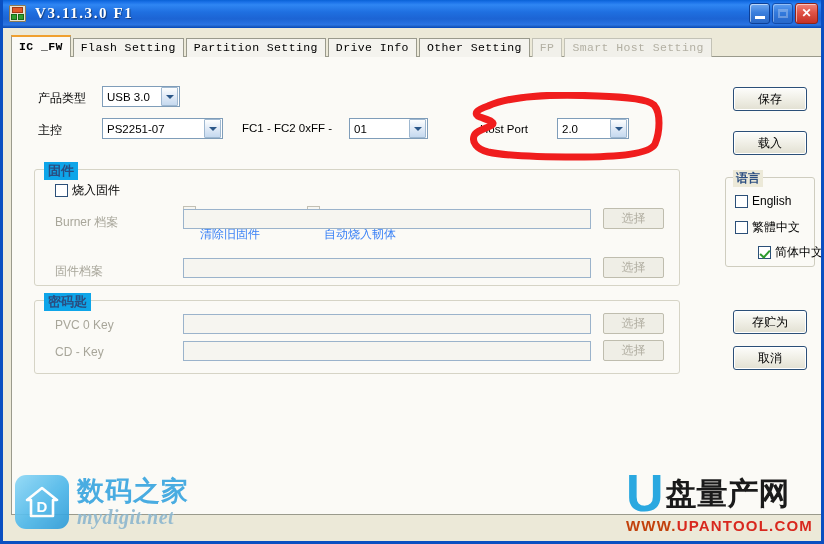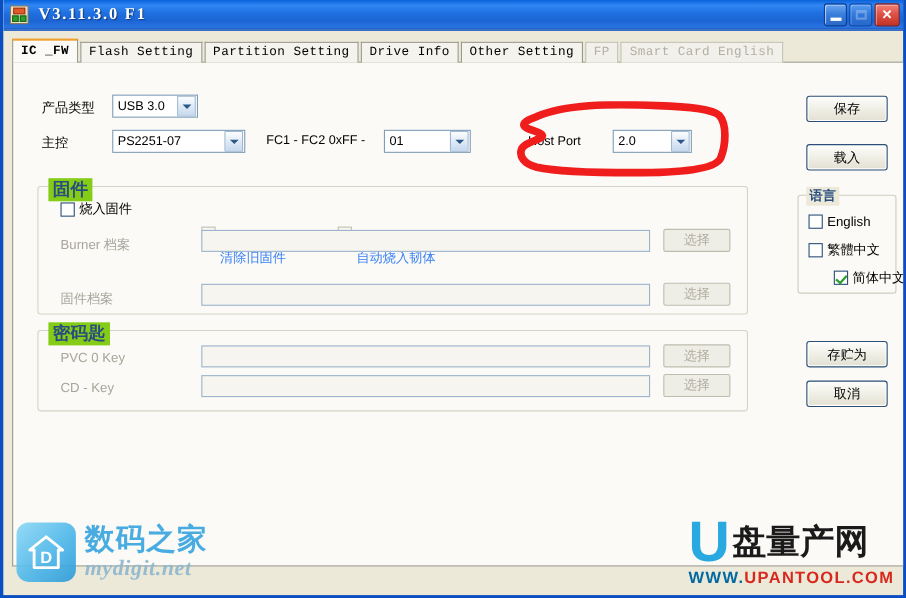--- a/index.html
+++ b/index.html
@@ -225,23 +225,23 @@
   
   .group {
     position: absolute;
     border: 1px solid #d6d4c6;
     border-radius: 3px;
     background: transparent;
   }
   .group > .legend {
     position: absolute;
     top: -8px; left: 9px;
-    background: #84cc16;
+    background: #0ea5e9;
     padding: 0 4px;
-    font-size: 16px;
+    font-size: 13px;
     color: #2a4d80;
     font-weight: bold;
     white-space: nowrap;
   }
 
   
   .cb {
     position: absolute;
     display: flex;
     align-items: center;
@@ -380,21 +380,21 @@
     margin-left: 2px;
     font-family: "DejaVu Sans", sans-serif;
   }
   #wm-right .row2 {
     font-size: 15px;
     font-weight: bold;
     letter-spacing: 1.2px;
     margin-top: 1px;
     font-family: "Liberation Sans", sans-serif;
   }
-  #wm-right .row2 .w { color: #0369a1; }
+  #wm-right .row2 .w { color: #c2410c; }
   #wm-right .row2 .r { color: #d8281e; }
 </style>
 </head>
 <body>
 
 <div id="window">
 
   <div id="titlebar">
     <div id="app-icon">
       <div class="ico-top"></div>
@@ -415,21 +415,21 @@
     </div>
   </div>
 
   <div id="tabstrip">
     <div class="tab active">IC _FW</div>
     <div class="tab">Flash Setting</div>
     <div class="tab">Partition Setting</div>
     <div class="tab">Drive Info</div>
     <div class="tab">Other Setting</div>
     <div class="tab disabled">FP</div>
-    <div class="tab disabled">Smart Card English</div>
+    <div class="tab disabled">Smart Host Setting</div>
   </div>
 
   <div id="tabpanel">
 
     <span class="lbl" style="position:absolute;left:26px;top:33px;">产品类型</span>
     <div class="combo" style="left:90px;top:29px;width:78px;">
       <span class="val">USB 3.0</span>
       <span class="arrow"></span>
     </div>
 

